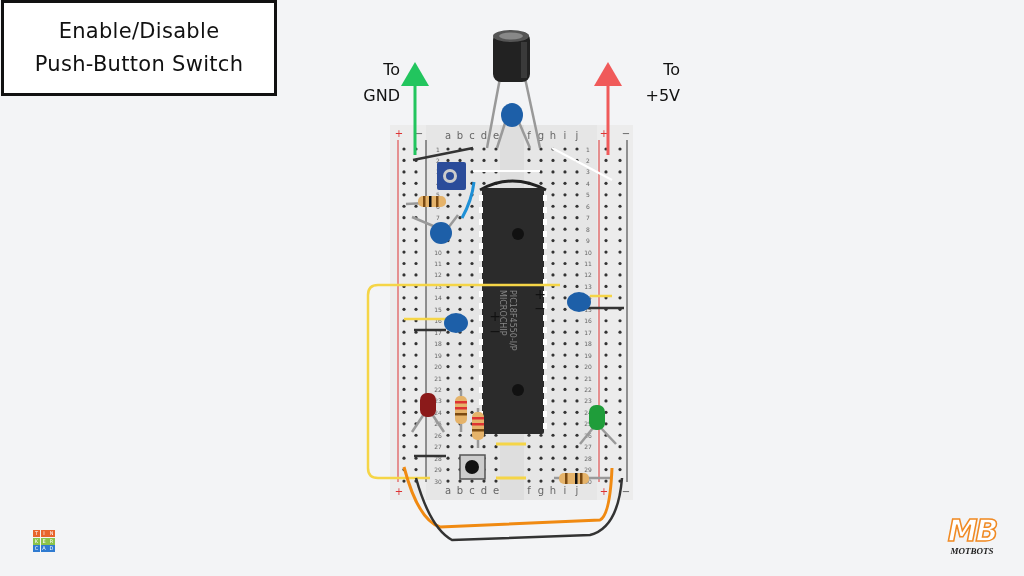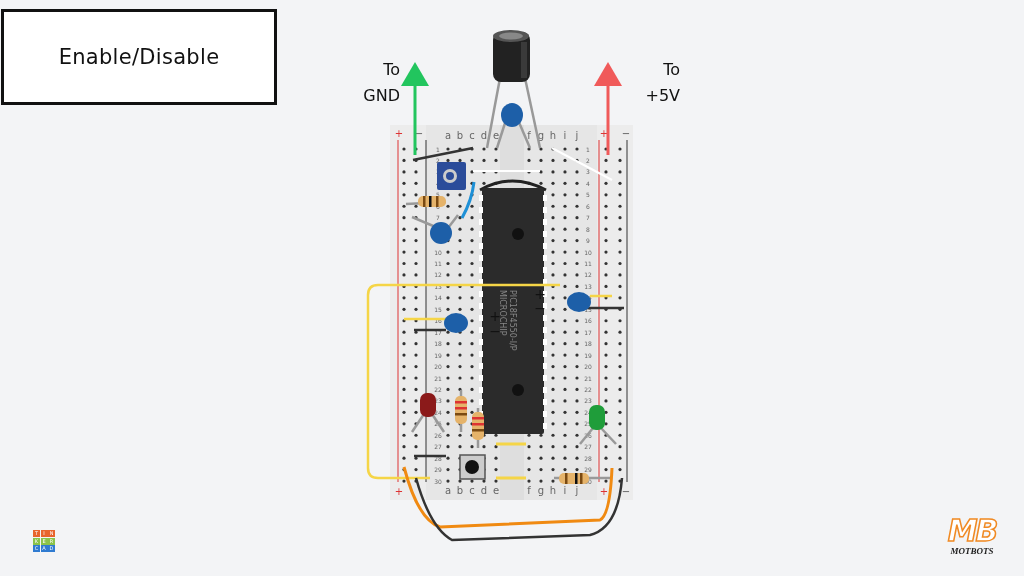--- a/index.html
+++ b/index.html
@@ -1,31 +1,32 @@
 <!DOCTYPE html>
 <html><head>
 <meta charset="utf-8">
 <style>
   html,body{margin:0;padding:0;}
   body{width:1024px;height:576px;background:#f3f4f6;position:relative;overflow:hidden;font-family:"DejaVu Sans",sans-serif;}
-  .title-box{position:absolute;left:1px;top:9px;width:276px;height:96px;border:3px solid #111;background:#fff;box-sizing:border-box;display:flex;flex-direction:column;justify-content:center;align-items:center;}
+  .title-box{position:absolute;left:1px;top:0;width:276px;height:96px;border:3px solid #111;background:#fff;box-sizing:border-box;display:flex;flex-direction:column;justify-content:center;align-items:center;}
   .title-box span{font-family:"DejaVu Sans",sans-serif;font-size:21px;color:#111;line-height:33px;letter-spacing:0.3px;}
   .lbl{position:absolute;font-family:"DejaVu Sans",sans-serif;font-size:16px;color:#111;text-align:right;line-height:26px;}
   svg#board{position:absolute;left:0;top:0;}
   .tc{position:absolute;left:33px;top:530px;width:22px;height:22px;display:grid;grid-template-columns:repeat(3,7px);grid-template-rows:repeat(3,7px);gap:0.5px;}
   .tc div{font-size:5px;color:#fff;text-align:center;line-height:7px;font-family:"DejaVu Sans",sans-serif;}
   .mb{position:absolute;left:940px;top:516px;width:64px;text-align:center;}
   .mb .big{font-family:"DejaVu Sans",sans-serif;font-weight:bold;font-style:italic;font-size:30px;color:#fff;-webkit-text-stroke:1.5px #f08a24;line-height:30px;letter-spacing:-2px;}
   .mb .small{font-family:Liberation Serif, serif;font-weight:bold;font-style:italic;font-size:9px;color:#222;line-height:10px;}
 </style>
 </head>
 <body>
 
 <div class="title-box">
   <span>Enable/Disable</span>
+  <span>Push-Button Switch</span>
 </div>
 
 <div class="lbl" style="left:340px;top:57px;width:60px;">
   <div>To</div>
   <div>GND</div>
 </div>
 <div class="lbl" style="left:620px;top:57px;width:60px;">
   <div>To</div>
   <div>+5V</div>
 </div>

